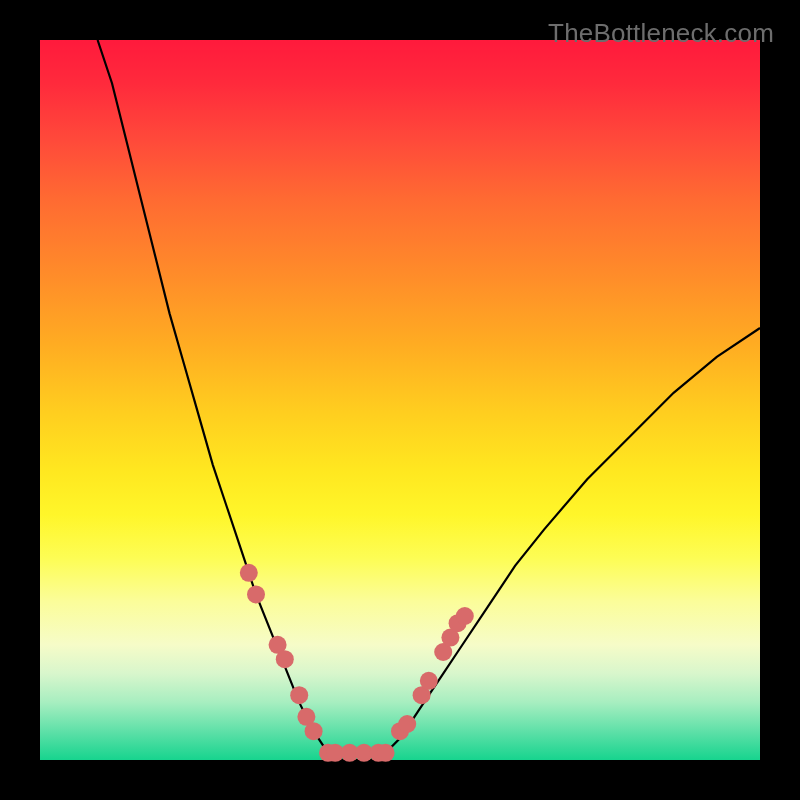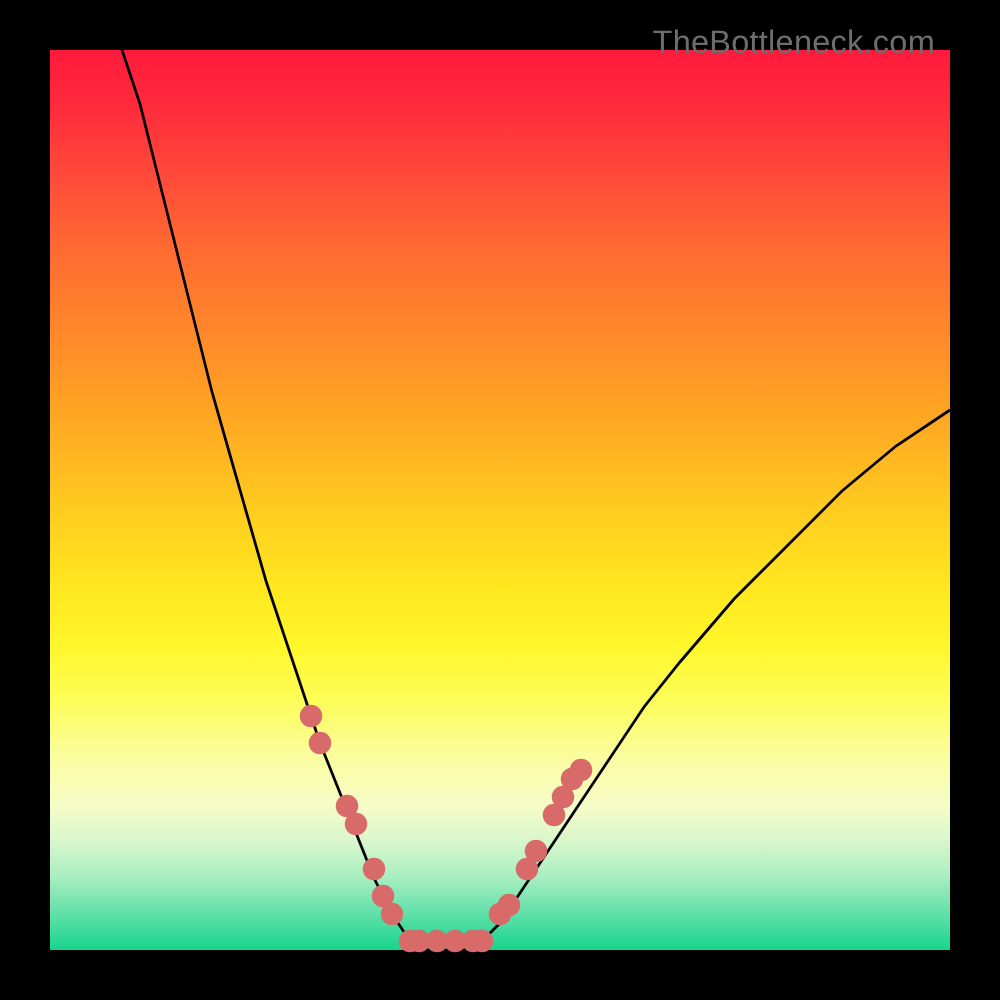--- a/index.html
+++ b/index.html
@@ -37,21 +37,21 @@
       #fbfd9a 78%,
       #f6fcc8 84%,
       #d8f6cc 88%,
       #a7eec0 92%,
       #5fe0a8 96%,
       #17d48e 100%
     );
   }
   .watermark {
     position: absolute;
-    right: 52px;
+    right: 26px;
     top: 18px;
     z-index: 5;
     font-size: 26px;
     font-weight: 400;
     color: #6d6d6d;
     letter-spacing: 0.2px;
   }
   svg.curve {
     position: absolute;
     left: 0;

